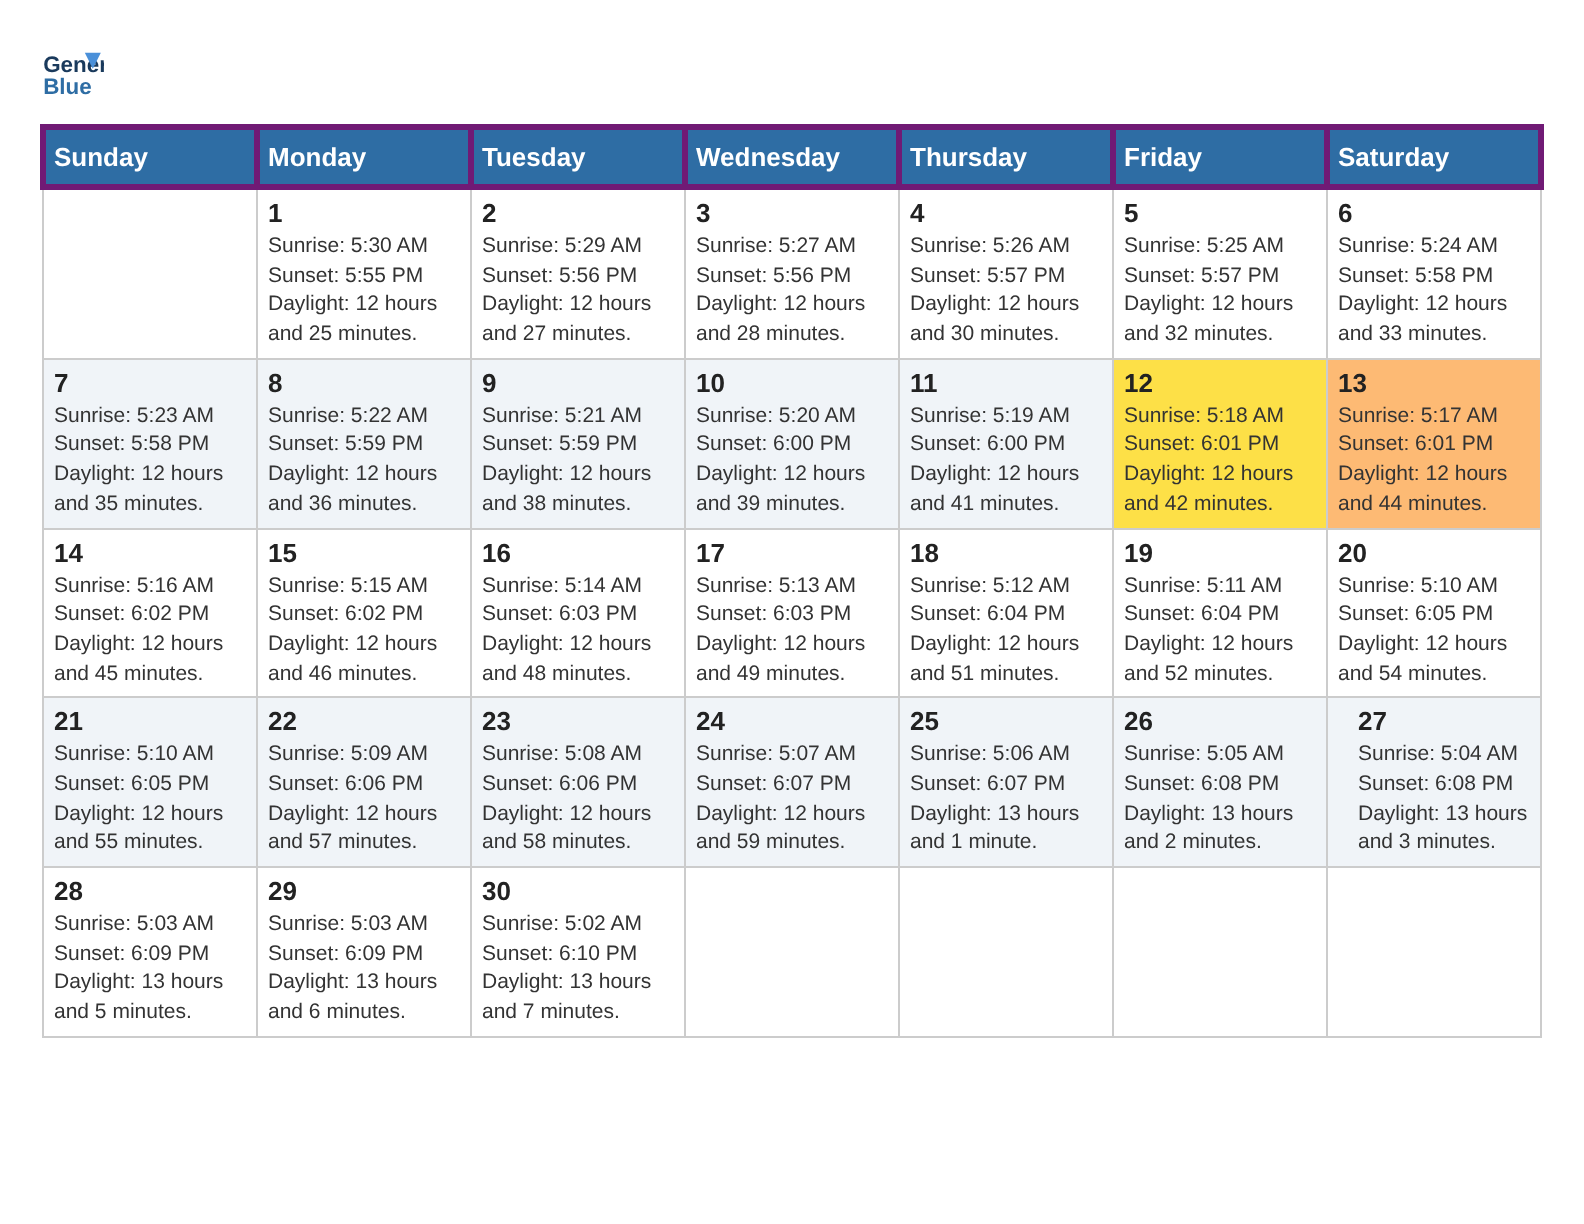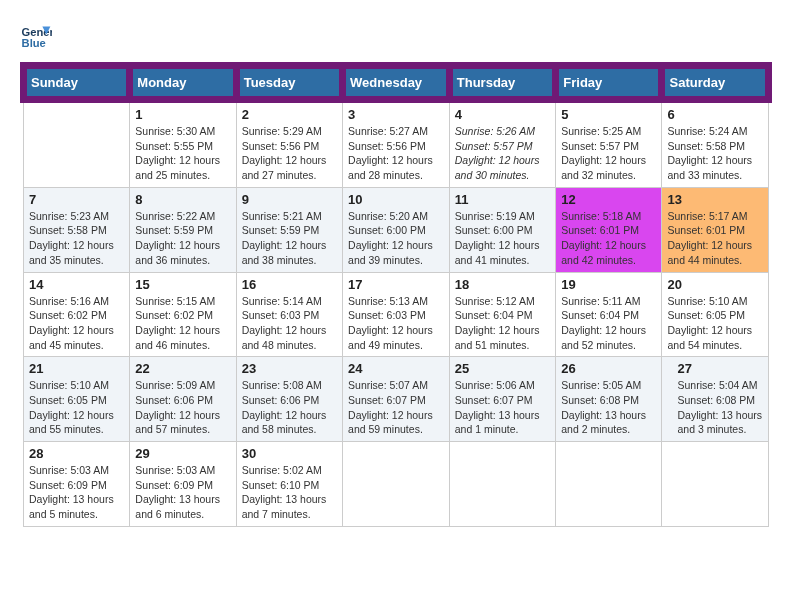--- a/index.html
+++ b/index.html
@@ -51,21 +51,21 @@
       border-collapse: collapse;
       font-size: 11px;
     }
     .calendar th {
       background: #2e6da4;
       color: #fff;
       padding: 6px 4px;
       text-align: left;
       font-size: 13px;
       font-weight: bold;
-      border: 7px solid #701a75;
+      border: 3px solid #701a75;
     }
     .calendar td {
       border: 1px solid #ccc;
       vertical-align: top;
       padding: 4px 5px;
       width: 107px;
       min-height: 90px;
       background: #fff;
     }
     .calendar tr:nth-child(even) td {
@@ -141,21 +141,21 @@
         </td>
         <td>
           <span class="day-num">3</span>
           <div class="day-info" style="white-space: pre-line;">Sunrise: 5:27 AM
 Sunset: 5:56 PM
 Daylight: 12 hours
 and 28 minutes.</div>
         </td>
         <td>
           <span class="day-num">4</span>
-          <div class="day-info" style="white-space: pre-line; font-style: italic;">Sunrise: 5:26 AM
+          <div class="day-info" style="white-space: pre-line;">Sunrise: 5:26 AM
 Sunset: 5:57 PM
 Daylight: 12 hours
 and 30 minutes.</div>
         </td>
         <td>
           <span class="day-num">5</span>
           <div class="day-info" style="white-space: pre-line;">Sunrise: 5:25 AM
 Sunset: 5:57 PM
 Daylight: 12 hours
 and 32 minutes.</div>
@@ -197,21 +197,21 @@
 Daylight: 12 hours
 and 39 minutes.</div>
         </td>
         <td style="background: rgb(240, 244, 248);">
           <span class="day-num">11</span>
           <div class="day-info" style="white-space: pre-line;">Sunrise: 5:19 AM
 Sunset: 6:00 PM
 Daylight: 12 hours
 and 41 minutes.</div>
         </td>
-        <td style="background: #d946ef;">
+        <td style="background: #fde047;">
           <span class="day-num">12</span>
           <div class="day-info" style="white-space: pre-line;">Sunrise: 5:18 AM
 Sunset: 6:01 PM
 Daylight: 12 hours
 and 42 minutes.</div>
         </td>
         <td style="background: #fdba74;">
           <span class="day-num">13</span>
           <div class="day-info" style="white-space: pre-line;">Sunrise: 5:17 AM
 Sunset: 6:01 PM

